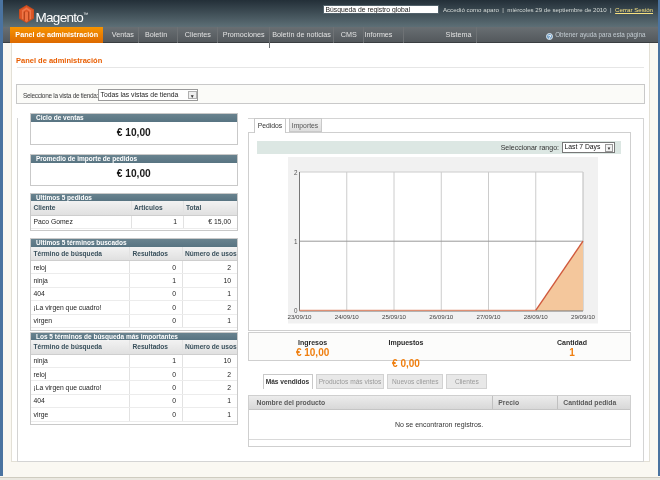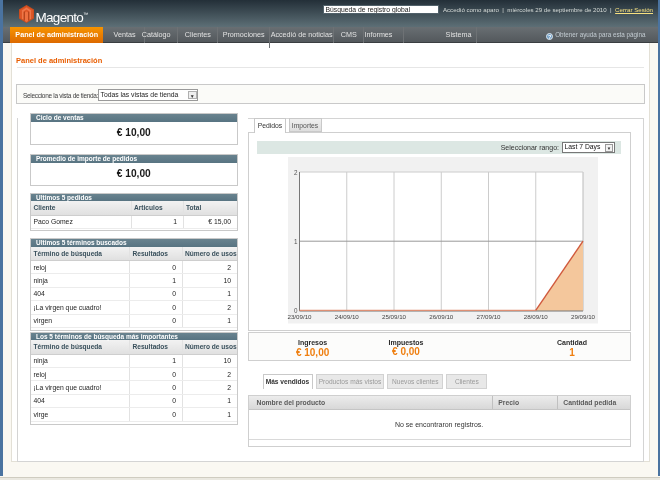--- a/index.html
+++ b/index.html
@@ -33,25 +33,25 @@
     </svg>
     <div class="abs" style="left:33px;top:4px;width:120px;height:20px;color:#ffffff;font-size:13.5px;line-height:20px;letter-spacing:-0.7px;">Magento<span style="font-size:5px;vertical-align:6px;">™</span></div>
 
     <div class="abs" style="left:320px;top:5px;width:116px;height:9px;background:#fff;border:1px solid #51616a;font-size:6.8px;line-height:7.5px;padding:0 2px;color:#222;overflow:hidden;">Búsqueda de registro global</div>
 
     <div class="abs" style="right:4.5px;top:6px;font-size:6.15px;color:#d7dcd9;white-space:nowrap;">Accedió como aparo&nbsp; |&nbsp; miércoles 29 de septiembre de 2010&nbsp; |&nbsp; <span style="color:#f7e07f;text-decoration:underline;">Cerrar Sesión</span></div>
   </div>
 
   <div class="abs" style="left:2.5px;top:27px;width:655px;height:15.5px;background:linear-gradient(#696f73,#53585c);border-bottom:1px solid #3a3e41;">
     <div class="abs" style="left:7.7px;top:0;width:93px;height:15.5px;background:linear-gradient(#f79400,#dd6900);color:#fff;font-weight:bold;font-size:7.2px;line-height:15.5px;text-align:center;">Panel de administración</div>
-    <div class="abs" style="left:111px;top:0;width:31.7px;height:15.5px;color:#e2e2e2;font-size:7.2px;line-height:15.5px;text-align:left;border-right:1px solid #6e7275;">Ventas</div>
-    <div class="abs" style="left:132.5px;top:0;width:43.3px;height:15.5px;color:#e2e2e2;font-size:7.2px;line-height:15.5px;text-align:center;border-right:1px solid #6e7275;">Catálogo</div>
+    <div class="abs" style="left:105px;top:0;width:31.7px;height:15.5px;color:#e2e2e2;font-size:7.2px;line-height:15.5px;text-align:center;border-right:1px solid #6e7275;">Ventas</div>
+    <div class="abs" style="left:132.5px;top:0;width:43.3px;height:15.5px;color:#e2e2e2;font-size:7.2px;line-height:15.5px;text-align:center;border-right:1px solid #6e7275;">Boletín</div>
     <div class="abs" style="left:175.8px;top:0;width:40px;height:15.5px;color:#e2e2e2;font-size:7.2px;line-height:15.5px;text-align:center;border-right:1px solid #6e7275;">Clientes</div>
     <div class="abs" style="left:215.8px;top:0;width:51.7px;height:21px;color:#e2e2e2;font-size:7.2px;line-height:15.5px;text-align:center;border-right:1px solid #6e7275;">Promociones</div>
-    <div class="abs" style="left:267.5px;top:0;width:64.2px;height:15.5px;color:#e2e2e2;font-size:7.2px;line-height:15.5px;text-align:center;border-right:1px solid #6e7275;">Accedió de noticias</div>
+    <div class="abs" style="left:267.5px;top:0;width:64.2px;height:15.5px;color:#e2e2e2;font-size:7.2px;line-height:15.5px;text-align:center;border-right:1px solid #6e7275;">Boletín de noticias</div>
     <div class="abs" style="left:331.7px;top:0;width:30.3px;height:15.5px;color:#e2e2e2;font-size:7.2px;line-height:15.5px;text-align:center;border-right:1px solid #6e7275;">CMS</div>
     <div class="abs" style="left:362px;top:0;width:39.4px;height:15.5px;color:#e2e2e2;font-size:7.2px;line-height:15.5px;text-align:left;border-right:1px solid #6e7275;">Informes</div>
     <div class="abs" style="left:401.4px;top:0;width:36.4px;height:15.5px;color:#e2e2e2;font-size:7.2px;line-height:15.5px;text-align:center;border-right:1px solid #6e7275;margin-left:37px;">Sistema</div>
     <div class="abs" style="right:12px;top:0;height:15.5px;color:#c3ccd2;font-size:6.3px;line-height:15.5px;"><span style="display:inline-block;width:7.5px;height:7.5px;border-radius:4px;background:#6f9dc4;border:0.5px solid #dfe8ef;color:#fff;font-size:5.5px;line-height:7.5px;text-align:center;vertical-align:-1.5px;font-weight:bold;">?</span> Obtener ayuda para esta página</div>
   </div>
 
   <div class="abs" style="left:16px;top:55.5px;font-size:7.5px;font-weight:bold;color:#e85d00;">Panel de administración</div>
   <div class="abs" style="left:17px;top:67px;width:626.5px;height:1px;background:#e6e6e6;"></div>
 
   <div class="abs" style="left:16px;top:83.5px;width:628.5px;height:20.5px;background:#fbfbf8;border:1px solid #c9c9c9;">
@@ -234,21 +234,21 @@
     </svg>
   </div>
 
   <div class="abs" style="left:247.5px;top:331.5px;width:383.2px;height:29.5px;border:1px solid #cfcfcf;background:#fcfcfb;">
     <div class="abs" style="left:14.1px;top:6.5px;width:100px;text-align:center;">
         <div style="font-size:7px;font-weight:bold;color:#2b2b2b;">Ingresos</div>
         <div style="font-size:10px;font-weight:bold;color:#ef7f10;margin-top:0.5px;">€ 10,00</div>
       </div>
     <div class="abs" style="left:107.5px;top:6.5px;width:100px;text-align:center;">
         <div style="font-size:7px;font-weight:bold;color:#2b2b2b;">Impuestos</div>
-        <div style="font-size:10px;font-weight:bold;color:#ef7f10;margin-top:0;">€ 0,00</div>
+        <div style="font-size:10px;font-weight:bold;color:#ef7f10;margin-top:12px;">€ 0,00</div>
       </div>
     <div class="abs" style="left:223.5px;top:6.5px;width:200px;text-align:center;">
         <div style="font-size:7px;font-weight:bold;color:#2b2b2b;">Cantidad</div>
         <div style="font-size:10px;font-weight:bold;color:#ef7f10;margin-top:0.5px;">1</div>
       </div>
   </div>
 
   <div class="abs" style="left:262.5px;top:374.3px;width:50px;height:15.2px;background:#fff;border:1px solid #c9c9c9;border-bottom:none;font-size:6.6px;font-weight:bold;color:#333;text-align:center;line-height:14px;z-index:3;">Más vendidos</div>
   <div class="abs" style="left:315.9px;top:374.3px;width:68.2px;height:15.2px;background:#e8e8e8;border:1px solid #d2d2d2;font-size:6.6px;color:#9a9a9a;text-align:center;line-height:14px;">Productos más vistos</div>
   <div class="abs" style="left:387.3px;top:374.3px;width:56px;height:15.2px;background:#e8e8e8;border:1px solid #d2d2d2;font-size:6.6px;color:#9a9a9a;text-align:center;line-height:14px;">Nuevos clientes</div>

